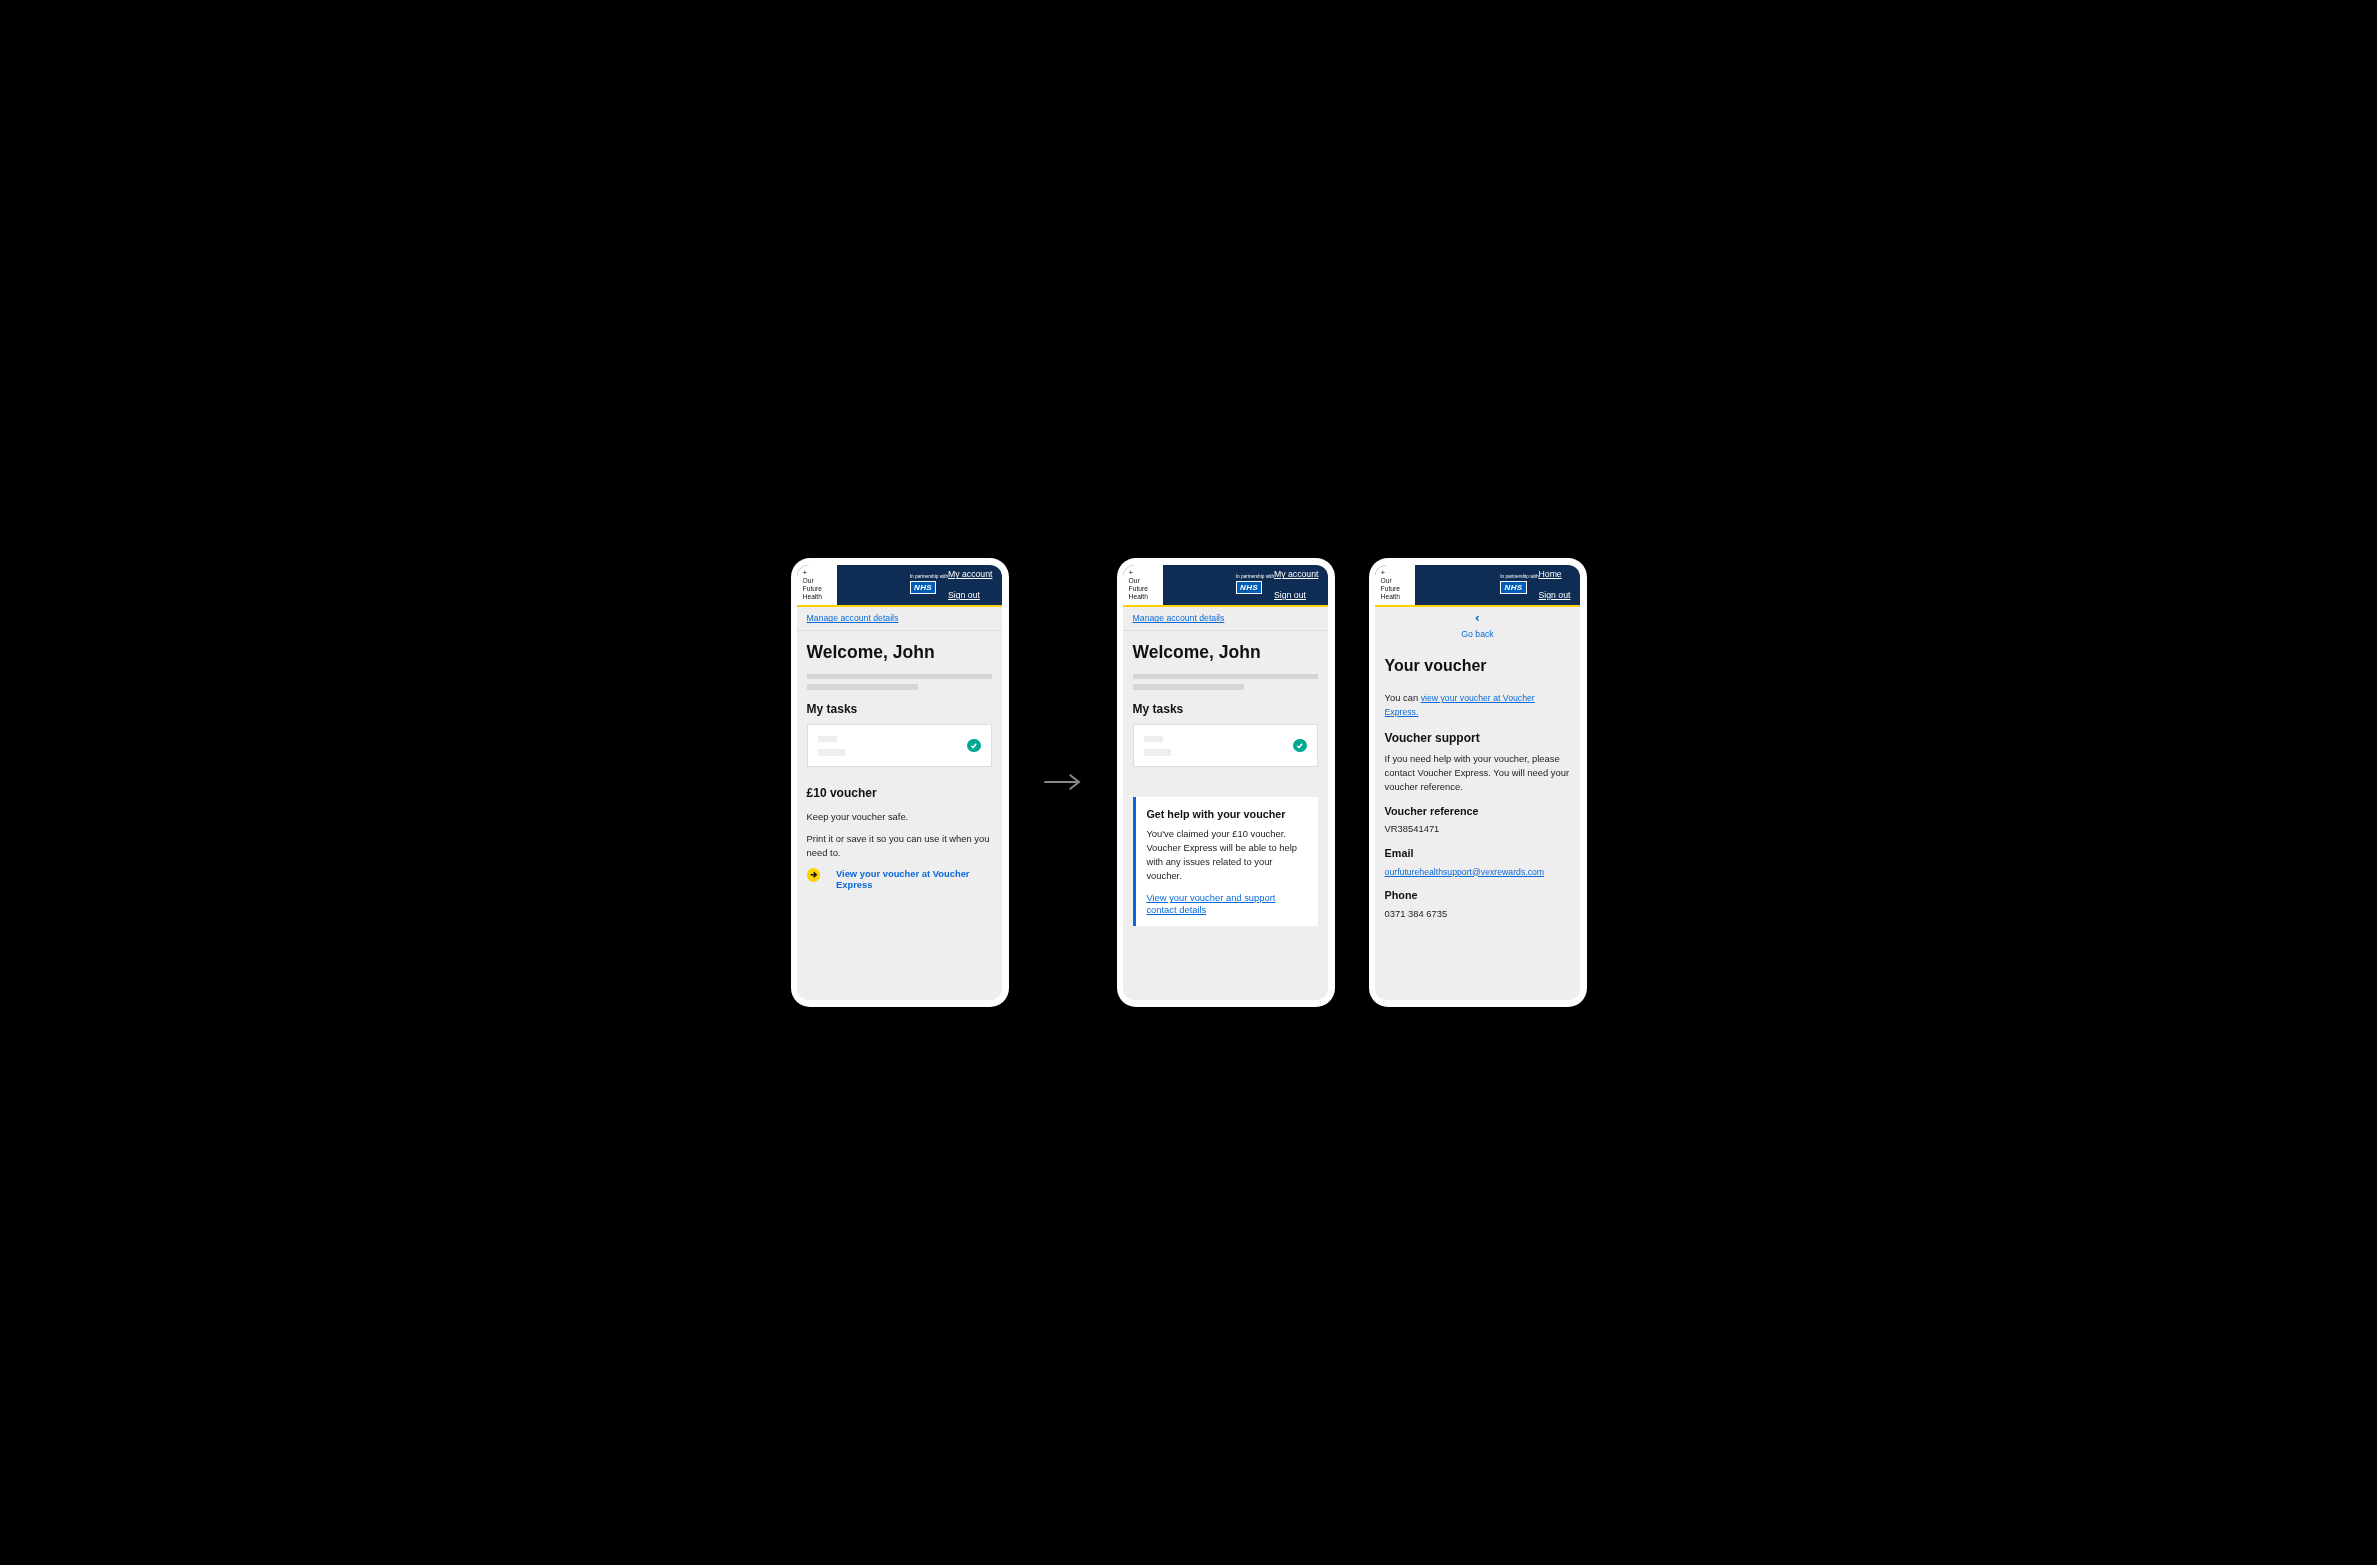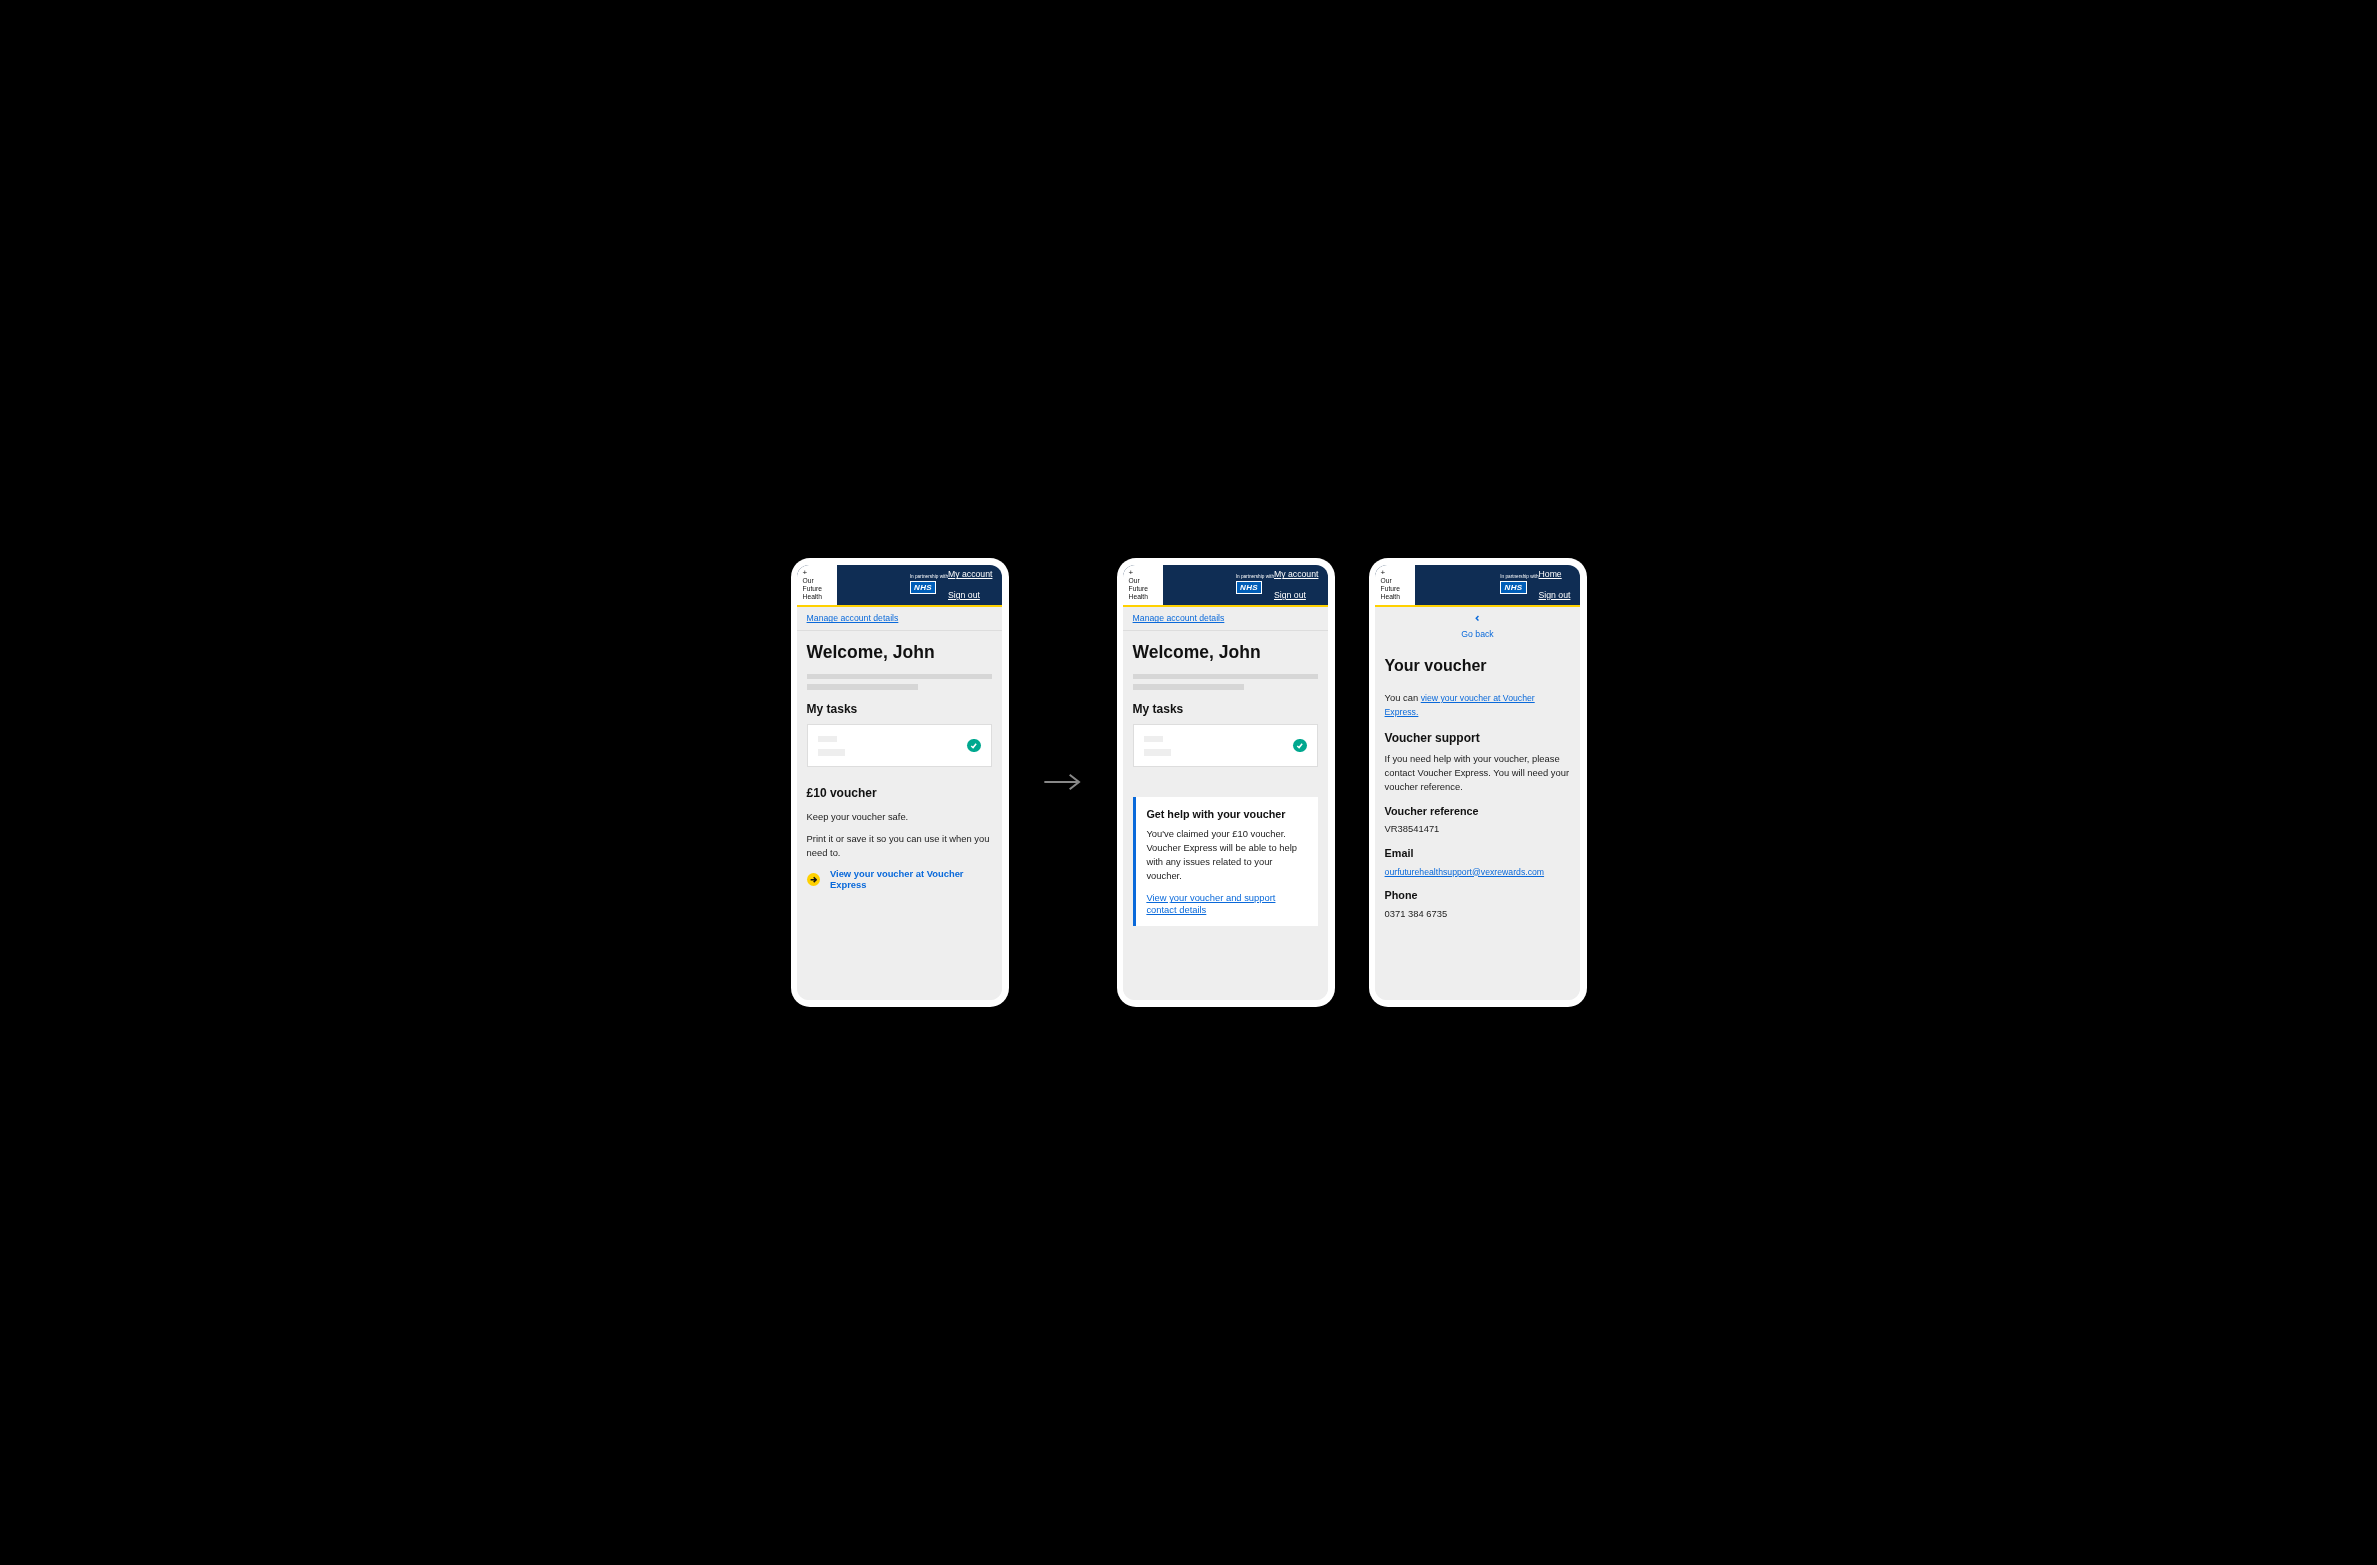--- a/index.html
+++ b/index.html
@@ -186,22 +186,21 @@
       margin: 19px 0 9.4px 0;
     }
     .body-text {
       font-size: 9.4px;
       color: #222;
       line-height: 1.5;
       margin-bottom: 8px;
     }
     .cta-row {
       display: flex;
-      align-items: center;
-      gap: 10px;
+      gap: 16px;
       margin-top: 5.4px;
     }
     .arrow-btn {
       width: 13.4px;
       height: 13.4px;
       border-radius: 50%;
       background: #ffd100;
       display: flex;
       align-items: center;
       justify-content: center;

